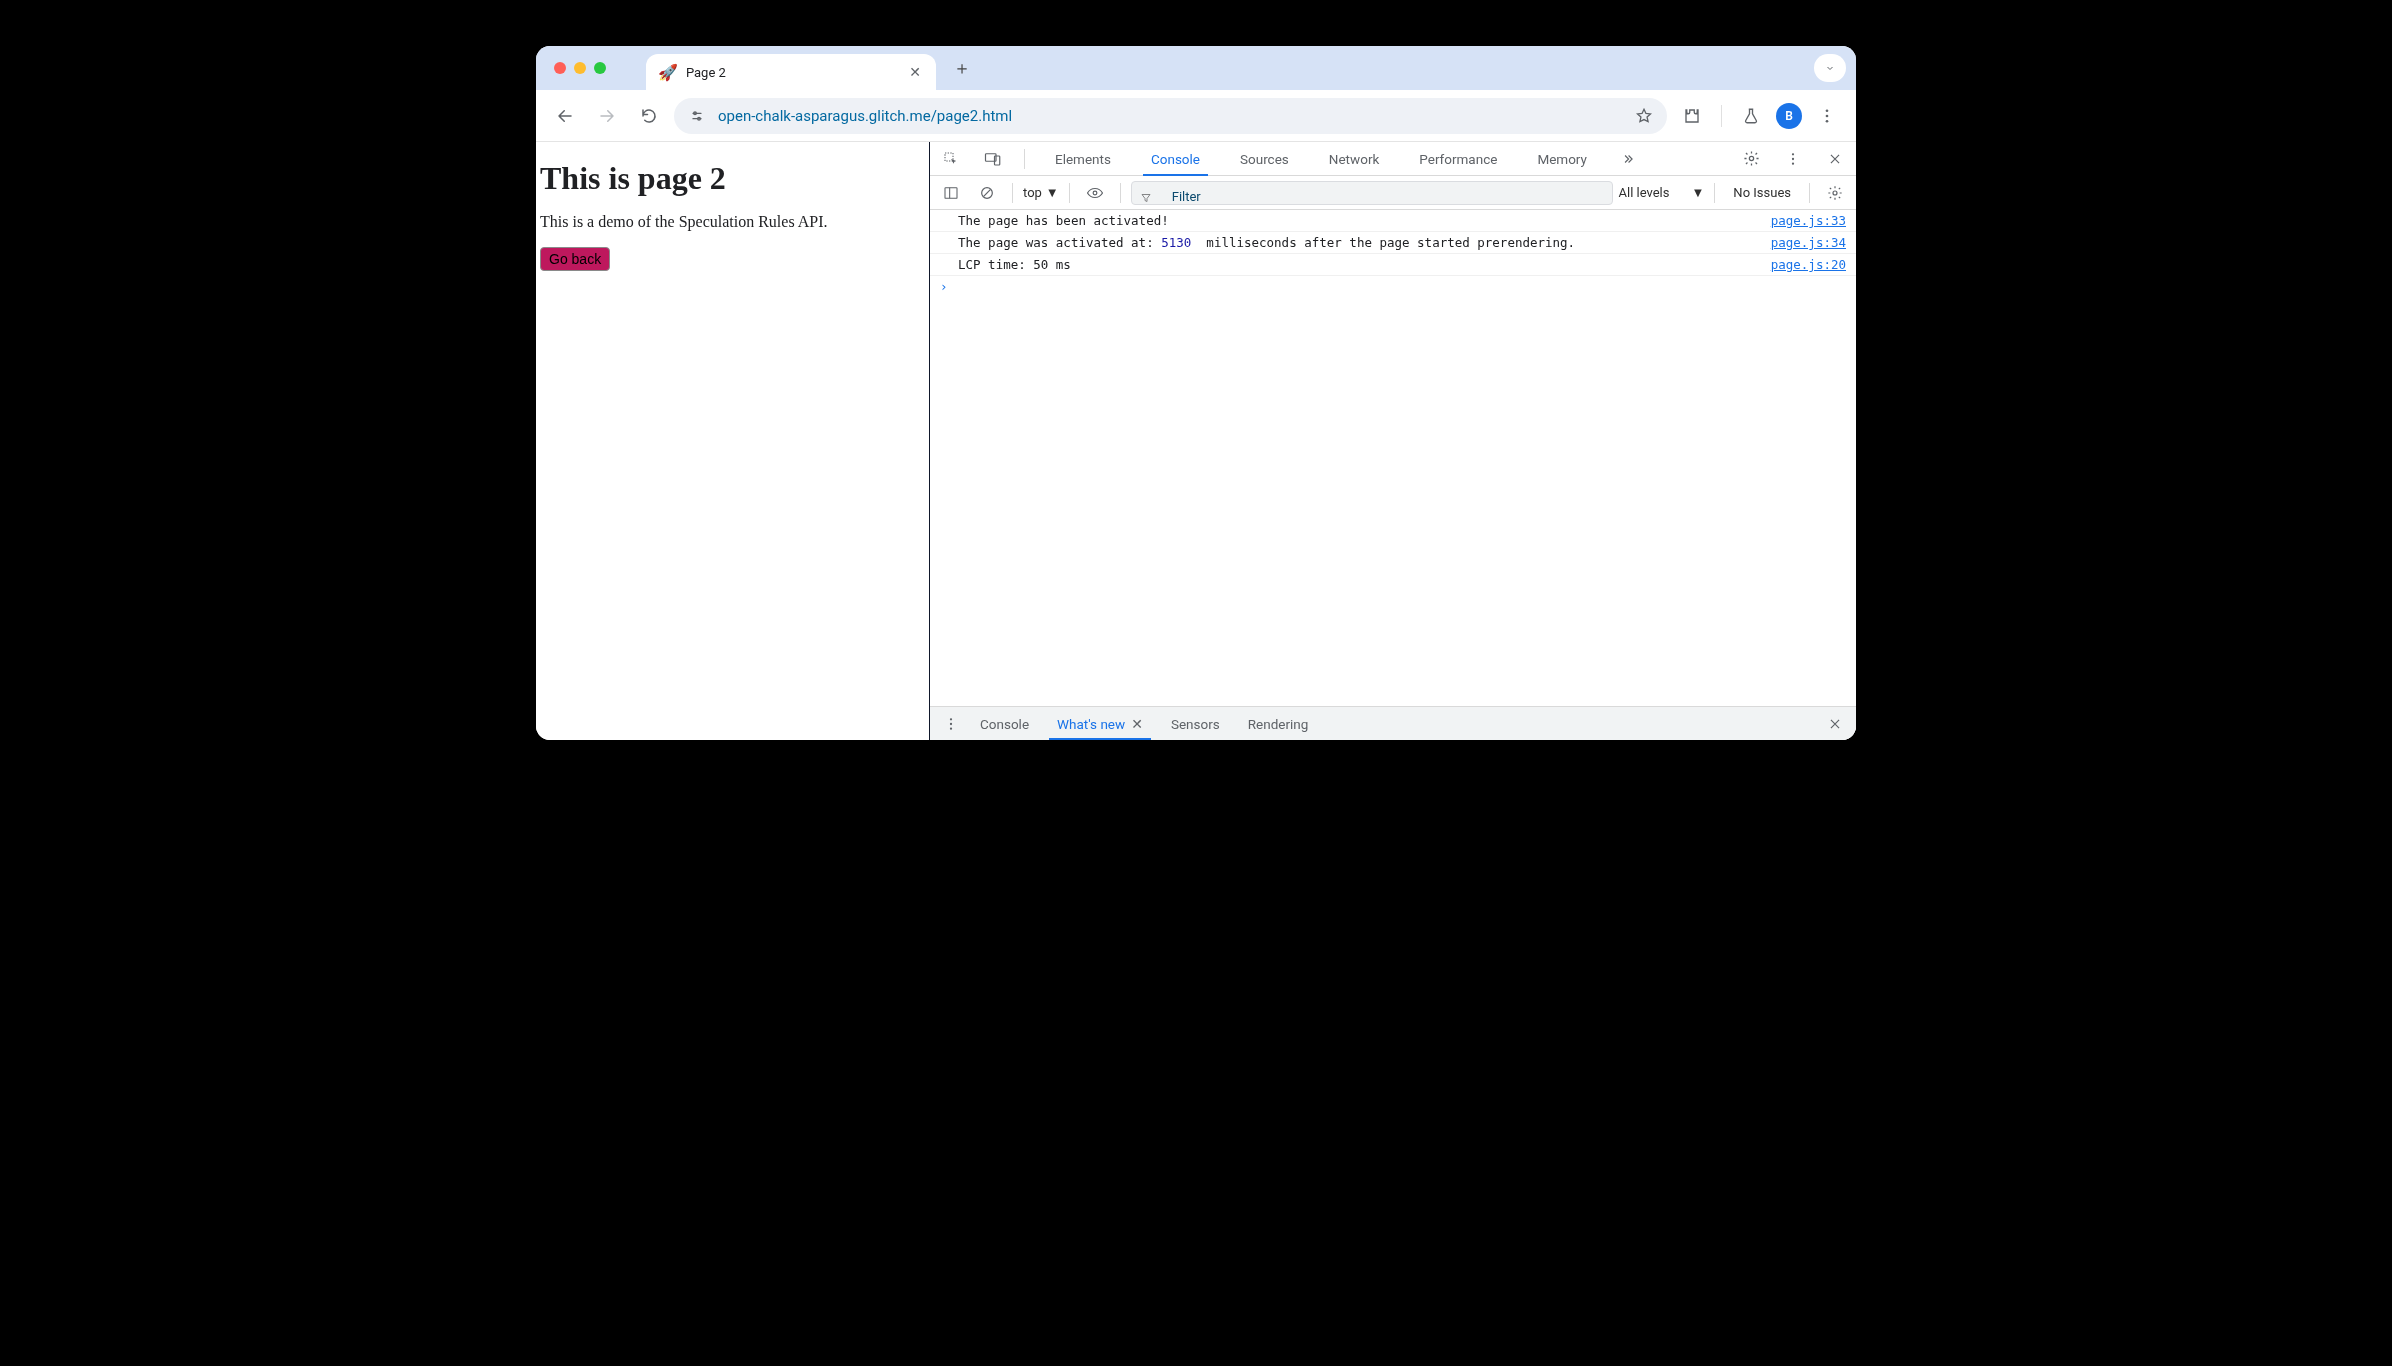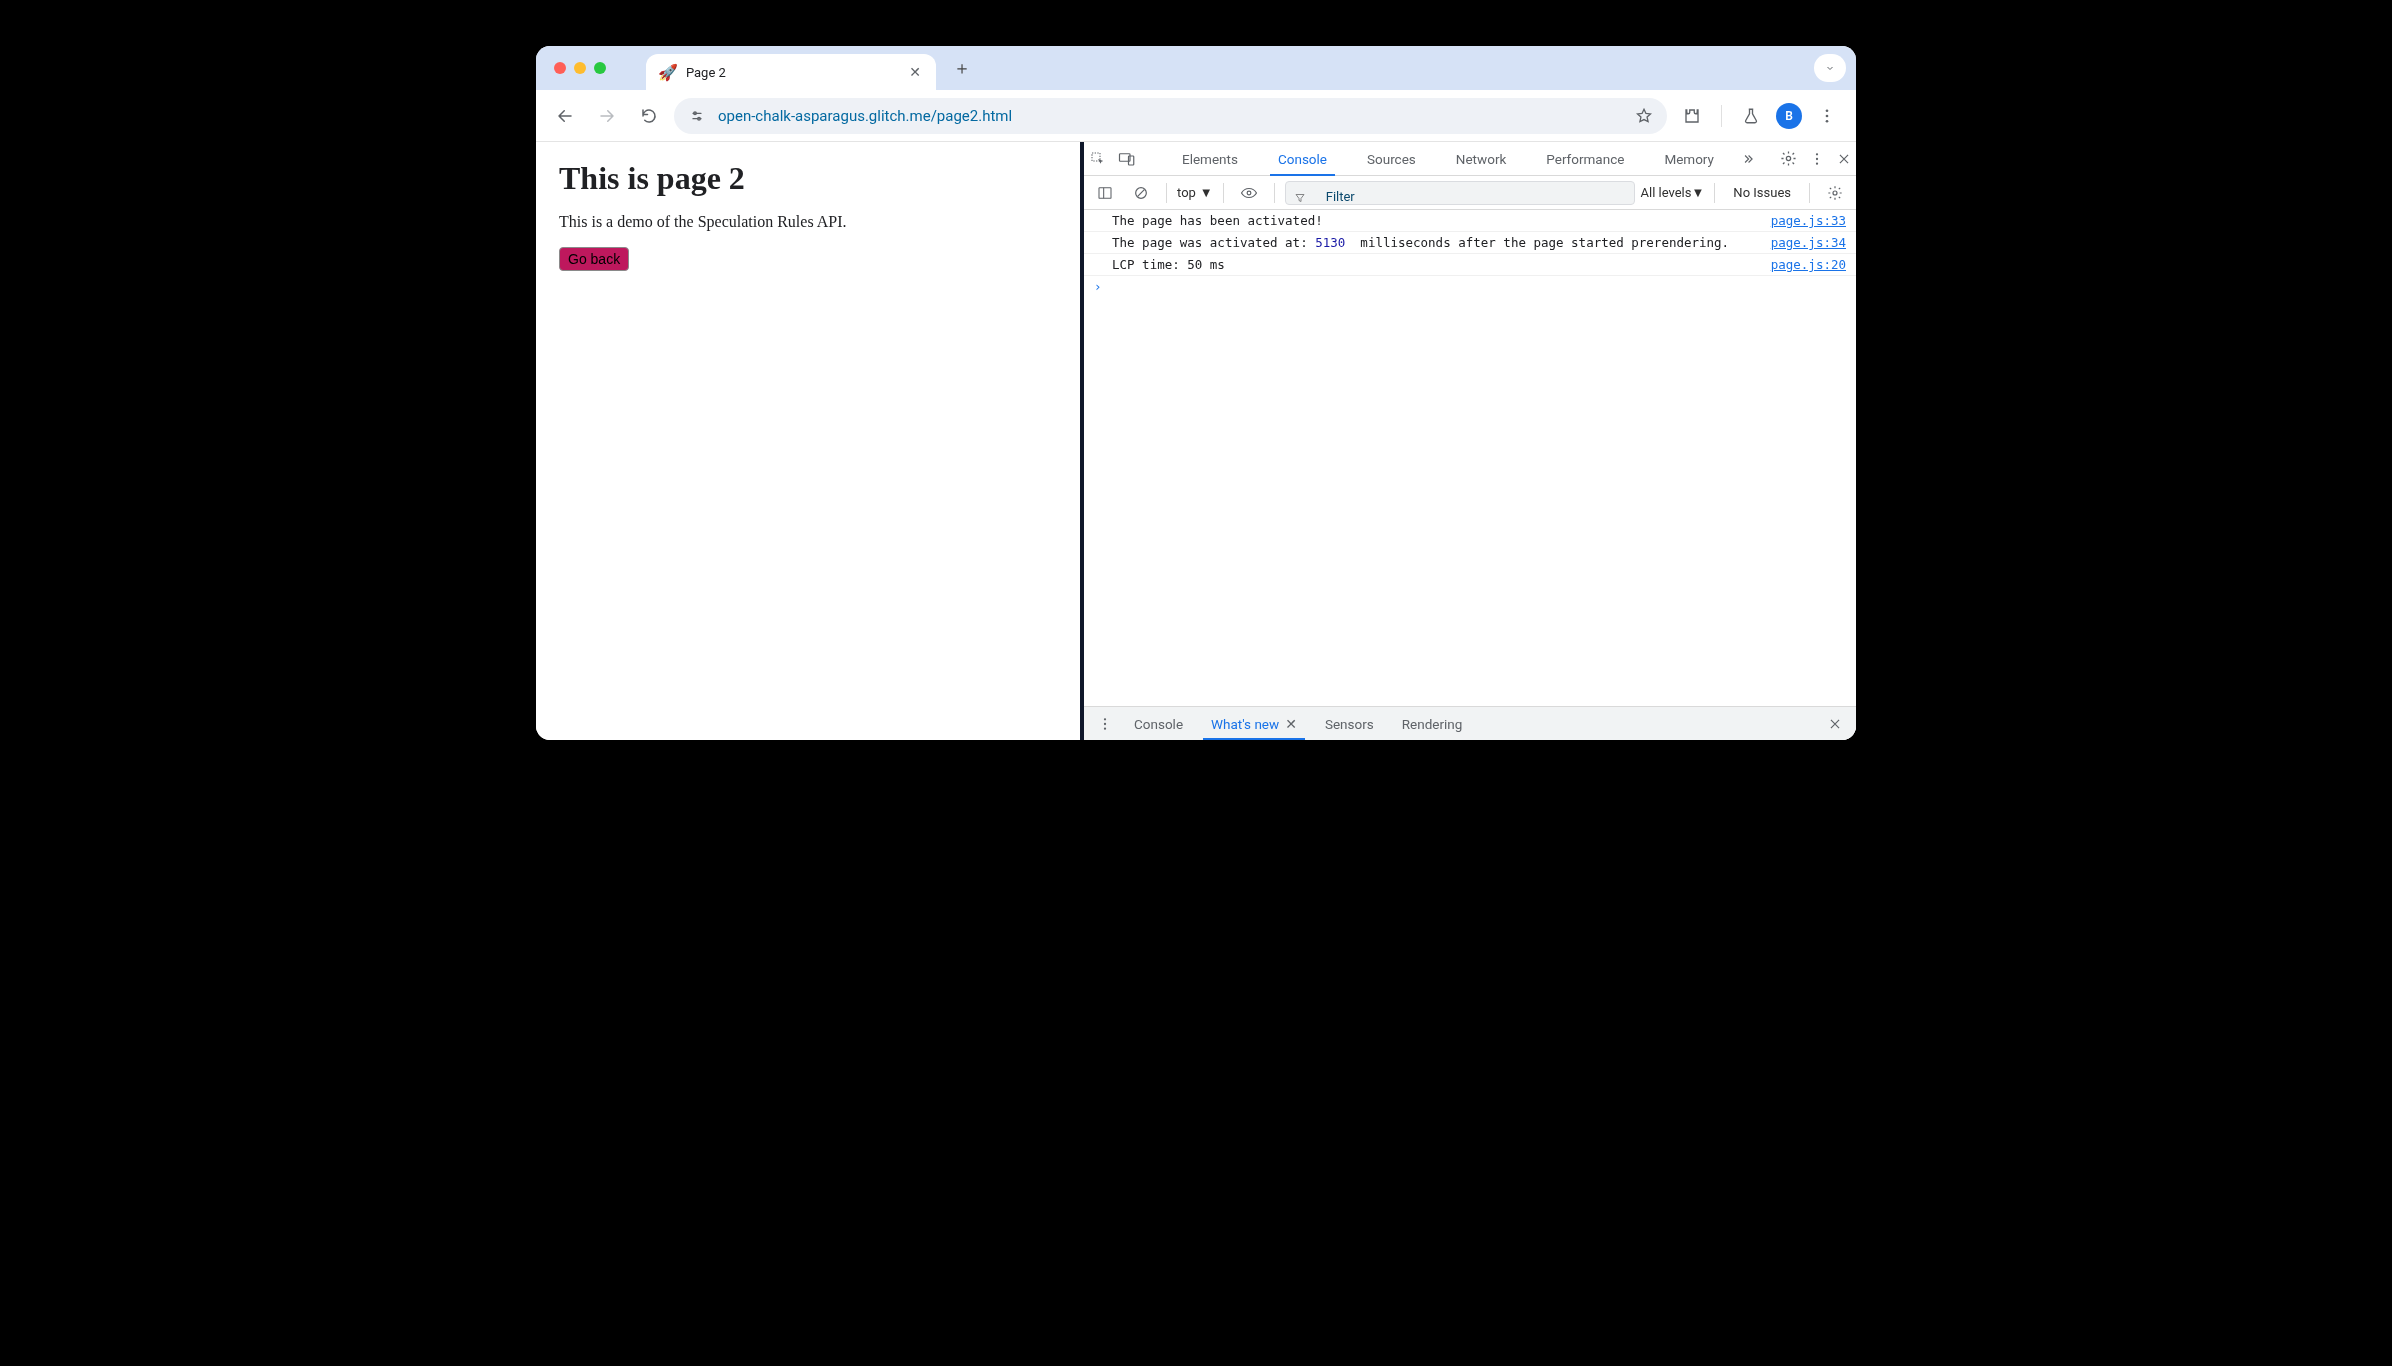--- a/index.html
+++ b/index.html
@@ -116,24 +116,24 @@
     font-size:12px; font-weight:600;
   }
 
   
   .split {
     flex: 1;
     display: flex;
     min-height: 0;
   }
   .page-pane {
-    width: 548px;
+    width: 394px;
     background:#fff;
-    padding: 18px 23px;
-    border-right: 4px solid #0f172a;
+    padding: 18px 4px;
+    border-right: 1px solid #0f172a;
     overflow:auto;
   }
   .page-pane h1 { font-family: "Times New Roman", serif; font-size: 32px; font-weight:700; margin-bottom: 16px;}
   .page-pane p { font-family: "Times New Roman", serif; font-size: 16px; margin-bottom: 16px;}
   .page-pane button {
     font-size: 14px;
     padding: 3px 8px;
     background: #be185d;
     border: 1px solid #8a8a8a;
     border-radius: 4px;
@@ -193,21 +193,21 @@
     flex:1;
     height: 24px;
     background:#f1f3f4;
     border: 1px solid #dadce0;
     border-radius: 4px;
     display:flex; align-items:flex-end;
     padding: 0 8px;
     gap:20px;
     color:#0c4a6e;
   }
-  .levels { display:flex; align-items:center; gap:0; cursor:pointer; color:#303030;}
+  .levels { display:flex; align-items:center; gap:22px; cursor:pointer; color:#303030;}
   .issues { color:#303030; padding: 0 8px;}
 
   .dt-log {
     flex:1;
     overflow:auto;
     font-family: Menlo, Consolas, monospace;
     font-size: 12.5px;
   }
   .log-row {
     display:flex;

